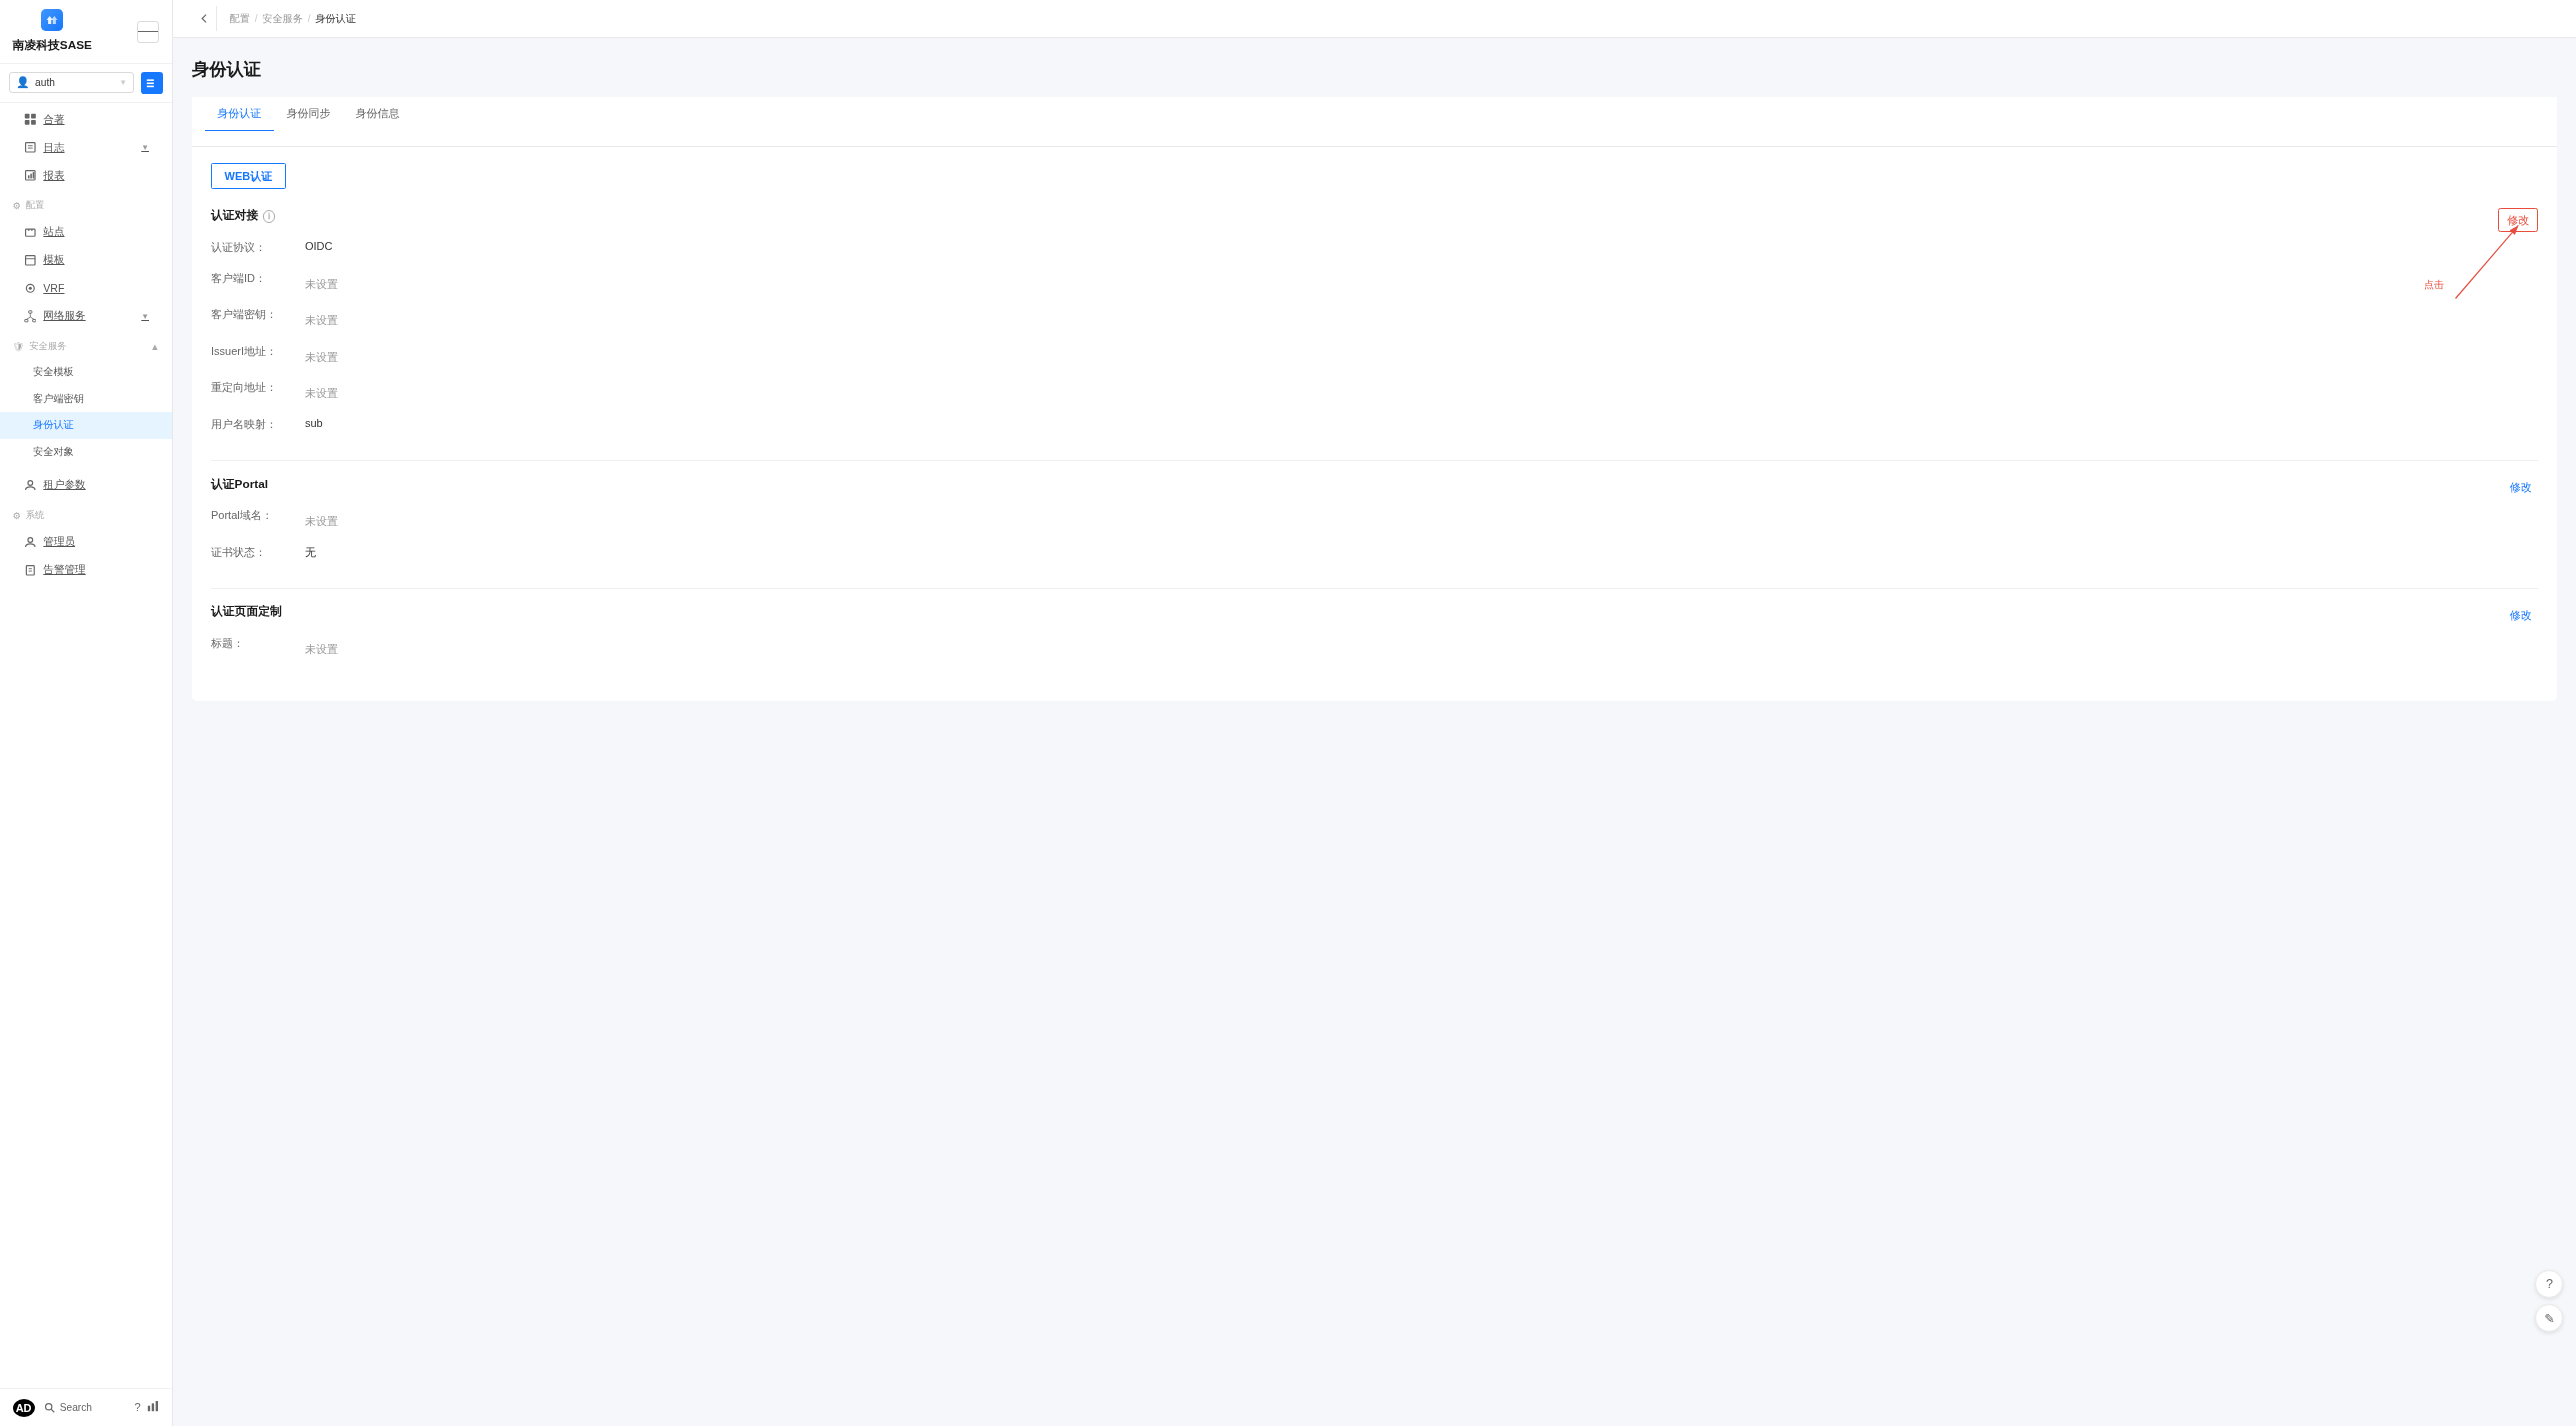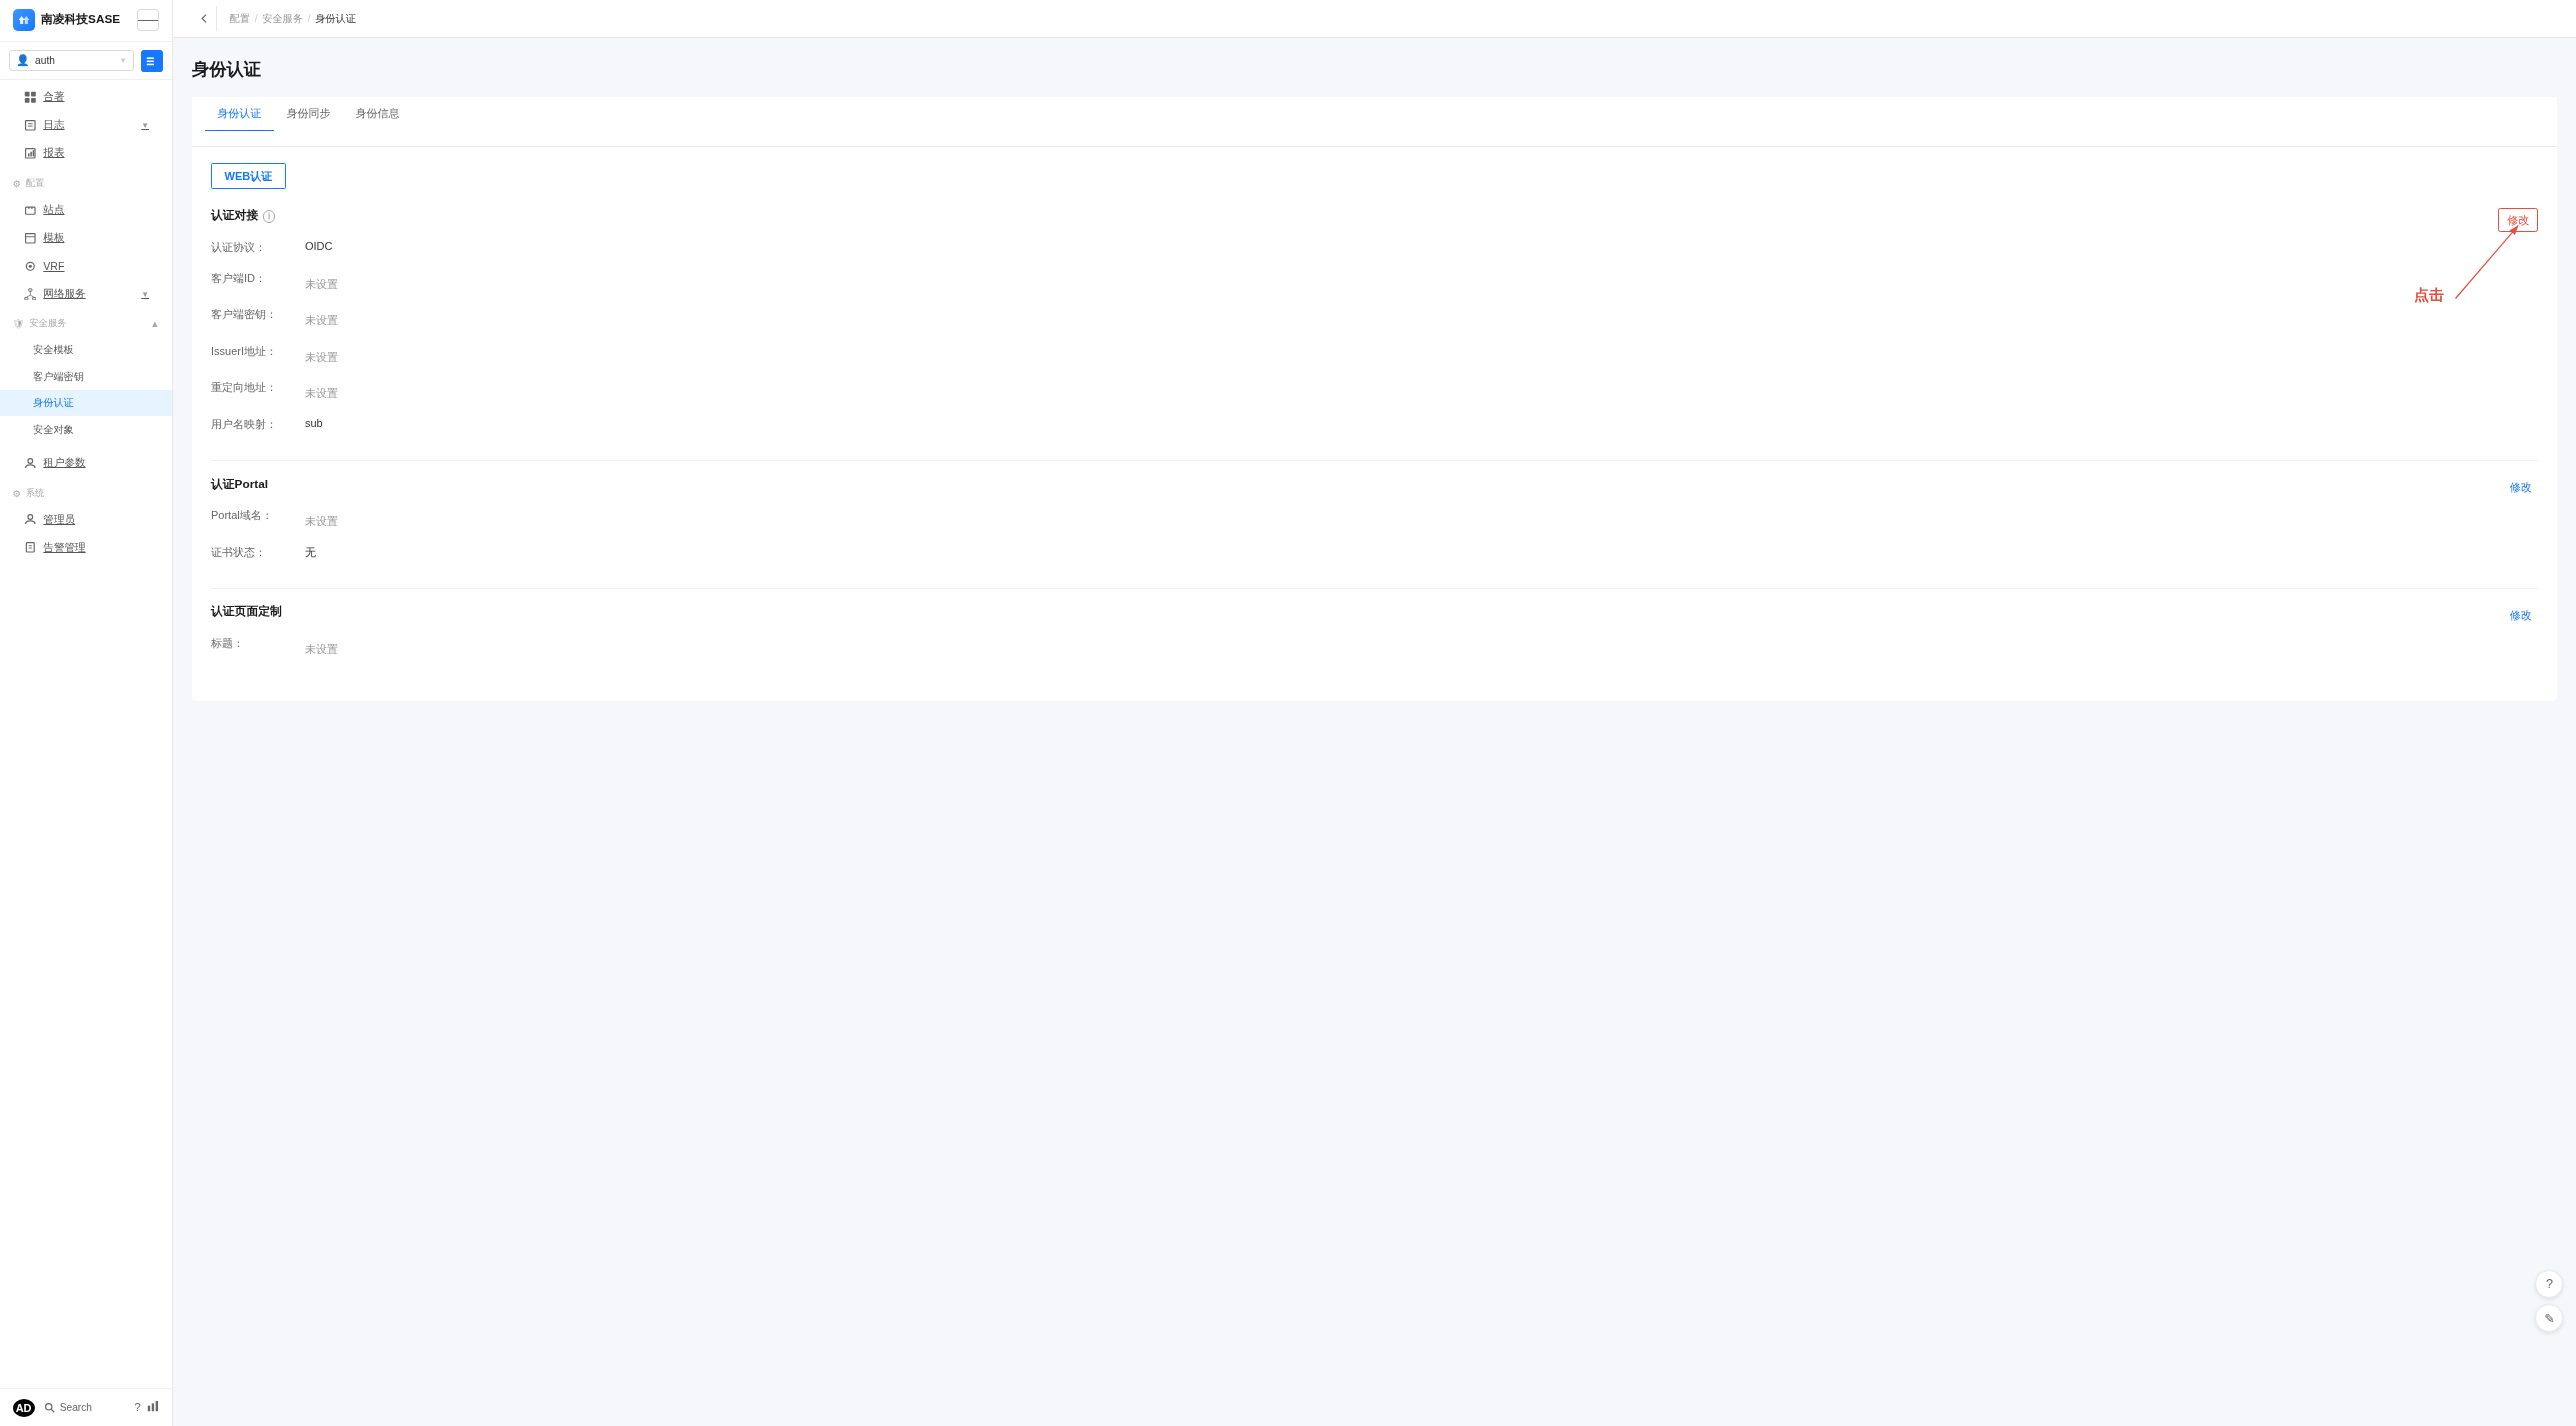--- a/index.html
+++ b/index.html
@@ -1,21 +1,21 @@
 <!DOCTYPE html>
 <html style="font-size:12.6px"><head>
   <meta charset="utf-8">
   <style>
     * { box-sizing: border-box; margin: 0; padding: 0; }
     body { font-family: -apple-system, BlinkMacSystemFont, 'PingFang SC', 'Microsoft YaHei', sans-serif; font-size: 11px; color: #333; background: #f0f2f5; display: flex; height: 100vh; overflow: hidden; }
 
     
     .sidebar { width: 173px; background: #fff; border-right: 0.8px solid #e8e8e8; display: flex; flex-direction: column; flex-shrink: 0; overflow-y: auto; }
     .sidebar-header { display: flex; align-items: center; justify-content: space-between; padding: 9.4px 12.6px; border-bottom: 0.8px solid #f0f0f0; }
-    .logo { display: flex; align-items: center; gap: 6.3px; font-weight: 600; font-size: 11.8px; color: #1a1a1a; }
+    .logo { display: flex; align-items: center; gap: 6.3px; font-weight: 600; font-size: 11.8px; color: #1a1a1a; flex-direction: column; }
     .logo-icon { width: 22px; height: 22px; background: linear-gradient(135deg, #4096ff, #1677ff); border-radius: 4.7px; display: flex; align-items: center; justify-content: center; color: white; font-weight: bold; font-size: 9.4px; }
     .menu-btn { width: 22px; height: 22px; border: 0.8px solid #d9d9d9; border-radius: 3.1px; display: flex; align-items: center; justify-content: center; cursor: pointer; background: white; }
     .menu-btn span { display: block; width: 11px; height: 1.2px; background: #666; margin: 1.6px auto; }
 
     .search-bar { display: flex; align-items: center; padding: 7.8px 9.4px; gap: 6.3px; border-bottom: 0.8px solid #f0f0f0; }
     .search-input-wrap { flex: 1; display: flex; align-items: center; border: 0.8px solid #d9d9d9; border-radius: 3.1px; padding: 3.1px 6.3px; gap: 4.7px; background: white; }
     .search-input-wrap input { border: none; outline: none; font-size: 10.2px; width: 100%; color: #333; }
     .user-icon-small { color: #999; font-size: 11px; }
     .search-btn { width: 22px; height: 22px; background: #1677ff; border-radius: 3.1px; display: flex; align-items: center; justify-content: center; cursor: pointer; color: white; font-size: 11px; }
 
@@ -299,21 +299,21 @@
       <div class="section-block" style="position:relative;">
         <div class="section-title">
           <span>认证对接</span>
           <span class="info-icon">ℹ</span>
         </div>
 
         <div style="position:absolute; top:0; right:0; display:flex; flex-direction:column; align-items:flex-end;">
 
           <div style="position:relative; width:251px; height:126px;">
             <span style="position:absolute; right:0; top:0; color:#e74c3c; font-size:11px; cursor:pointer; padding:3.1px 7.8px; border:1.2px solid #e74c3c; border-radius:2.4px; background:white;">修改</span>
-            <span style="position:absolute; right:94px; top:78px; color:#e74c3c; font-size:15px; font-weight:700;">点击</span>
+            <span style="position:absolute; right:94px; top:70px; color:#e74c3c; font-size:10px; font-weight:400;">点击</span>
             <svg style="position:absolute;top:0;right:0;width:220px;height:126px;" viewBox="0 0 280 160">
               <defs>
                 <marker id="arrowhead" markerWidth="8" markerHeight="6" refX="8" refY="3" orient="auto">
                   <polygon points="0 0, 8 3, 0 6" fill="#e74c3c"></polygon>
                 </marker>
               </defs>
               <line x1="175" y1="115" x2="255" y2="22" stroke="#e74c3c" stroke-width="1.5" marker-end="url(#arrowhead)"></line>
             </svg>
           </div>
         </div>

